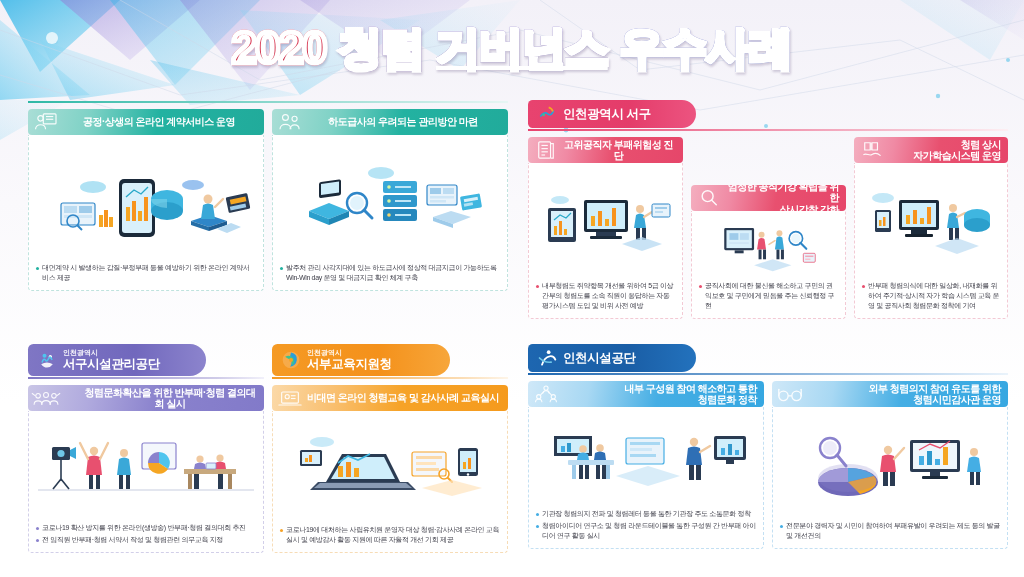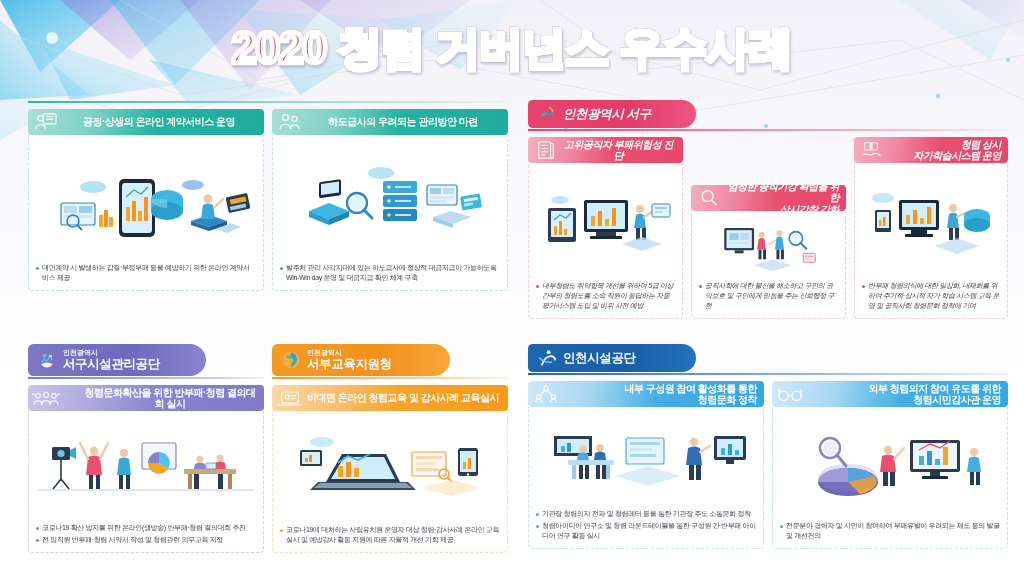--- a/index.html
+++ b/index.html
@@ -52,20 +52,21 @@
     background: linear-gradient(180deg, #7b4fb5 0%, #4b2f86 100%);
     -webkit-background-clip: text;
     background-clip: text;
     color: transparent;
   }
   .t-b {
     background: linear-gradient(180deg, #6b4fc0 0%, #3a2a78 100%);
     -webkit-background-clip: text;
     background-clip: text;
     color: transparent;
+    text-decoration: underline;
   }
   .t-c {
     background: linear-gradient(180deg, #5f62c8 0%, #2f3f9e 100%);
     -webkit-background-clip: text;
     background-clip: text;
     color: transparent;
   }
 
   
   .section { position: absolute; z-index: 4; }
@@ -397,21 +398,21 @@
           <div class="bullet-row">
             <span class="bullet-dot"></span>
             <span>발주처 관리 사각지대에 있는 하도급사에 정상적 대금지급이 가능하도록 Win-Win day 운영 및 대금지급 확인 체계 구축</span>
           </div>
         </div>
       </div>
     </div>
   </div>
 </div>
 
-<div class="section th-pink" style="left:528px; top:100px; width:480px; height:218px;font-style:italic;">
+<div class="section th-pink" style="left:528px; top:100px; width:480px; height:218px;">
   <div class="org-banner" style="width:168px;">
     <span class="org-logo">
       <svg viewBox="0 0 24 24" width="20" height="20">
         <path d="M3,16 q5,-9 10,-5 q5,4 8,-4 q1,9 -7,11 q-8,2 -11,-2 z" fill="#e8436f"></path>
         <path d="M4,15 q5,-7 9,-3 q4,3 7,-4" fill="none" stroke="#2a9fd8" stroke-width="2"></path>
         <path d="M14,4 q4,1 5,5" fill="none" stroke="#f5a623" stroke-width="2"></path>
         <circle cx="8" cy="13" r="1.6" fill="#3cc28f"></circle>
       </svg>
     </span>
     <span class="org-names">
@@ -797,21 +798,21 @@
             <circle cx="13" cy="4.5" r="2.3"></circle>
               <path d="M9.5 10.5c0-2 1.6-3.2 3.5-3.2s3.5 1.2 3.5 3.2"></path>
             <circle cx="5" cy="14" r="2.3"></circle>
               <path d="M1.5 20c0-2 1.6-3.2 3.5-3.2S8.5 18 8.5 20"></path>
             <circle cx="21" cy="14" r="2.3"></circle>
               <path d="M17.5 20c0-2 1.6-3.2 3.5-3.2s3.5 1.2 3.5 3.2"></path>
             <line x1="11" y1="8" x2="7" y2="12"></line>
               <line x1="15" y1="8" x2="19" y2="12"></line>
           </svg>
         </span>
-        <span class="card-head-label right">내부 구성원 참여 활성화를 통한
+        <span class="card-head-label right">내부 구성원 참여 해소하고 통한
 청렴문화 정착</span>
       </div>
       <div class="card-body">
         <div class="card-illus">
           <svg viewBox="0 0 216 78" width="216" height="78">
             <polygon points="16,16 54,16 54,36 16,36" fill="#2a3b52"></polygon>
             <polygon points="19,19 51,19 51,33 19,33" fill="#cfeefb"></polygon>
             <rect x="23" y="26" width="4" height="6" fill="#45aee4"></rect>
             <rect x="29" y="23" width="4" height="9" fill="#2f98cc"></rect>
             <g>

